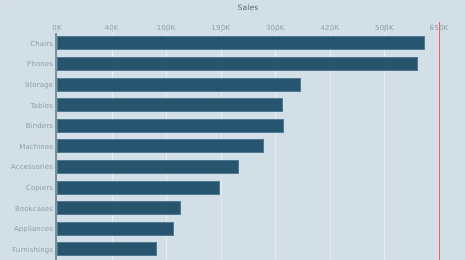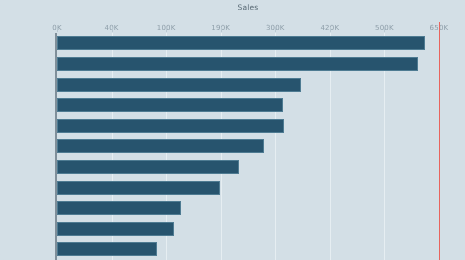--- a/index.html
+++ b/index.html
@@ -172,20 +172,33 @@
       <div class="x-tick" style="left: 384.429px;">
         <div class="tick-label">500K</div>
         <div class="tick-mark"></div>
       </div>
       <div class="x-tick" style="left: 439px;">
         <div class="tick-label">650K</div>
         <div class="tick-mark"></div>
       </div>
     </div>
 
+  <div id="y-labels">
+      <div class="cat-label" style="top: 6.8px;">Chairs</div>
+      <div class="cat-label" style="top: 27.4px;">Phones</div>
+      <div class="cat-label" style="top: 48px;">Storage</div>
+      <div class="cat-label" style="top: 68.6px;">Tables</div>
+      <div class="cat-label" style="top: 89.2px;">Binders</div>
+      <div class="cat-label" style="top: 109.8px;">Machines</div>
+      <div class="cat-label" style="top: 130.4px;">Accessories</div>
+      <div class="cat-label" style="top: 151px;">Copiers</div>
+      <div class="cat-label" style="top: 171.6px;">Bookcases</div>
+      <div class="cat-label" style="top: 192.2px;">Appliances</div>
+      <div class="cat-label" style="top: 212.8px;">Furnishings</div>
+    </div>
 
   <div id="y-axis-line"></div>
 
   <div id="plot">
     <div id="gridlines">
         <div class="gridline" style="left: 54.5714px;"></div>
         <div class="gridline" style="left: 109.143px;"></div>
         <div class="gridline" style="left: 163.714px;"></div>
         <div class="gridline" style="left: 218.286px;"></div>
         <div class="gridline" style="left: 272.857px;"></div>

